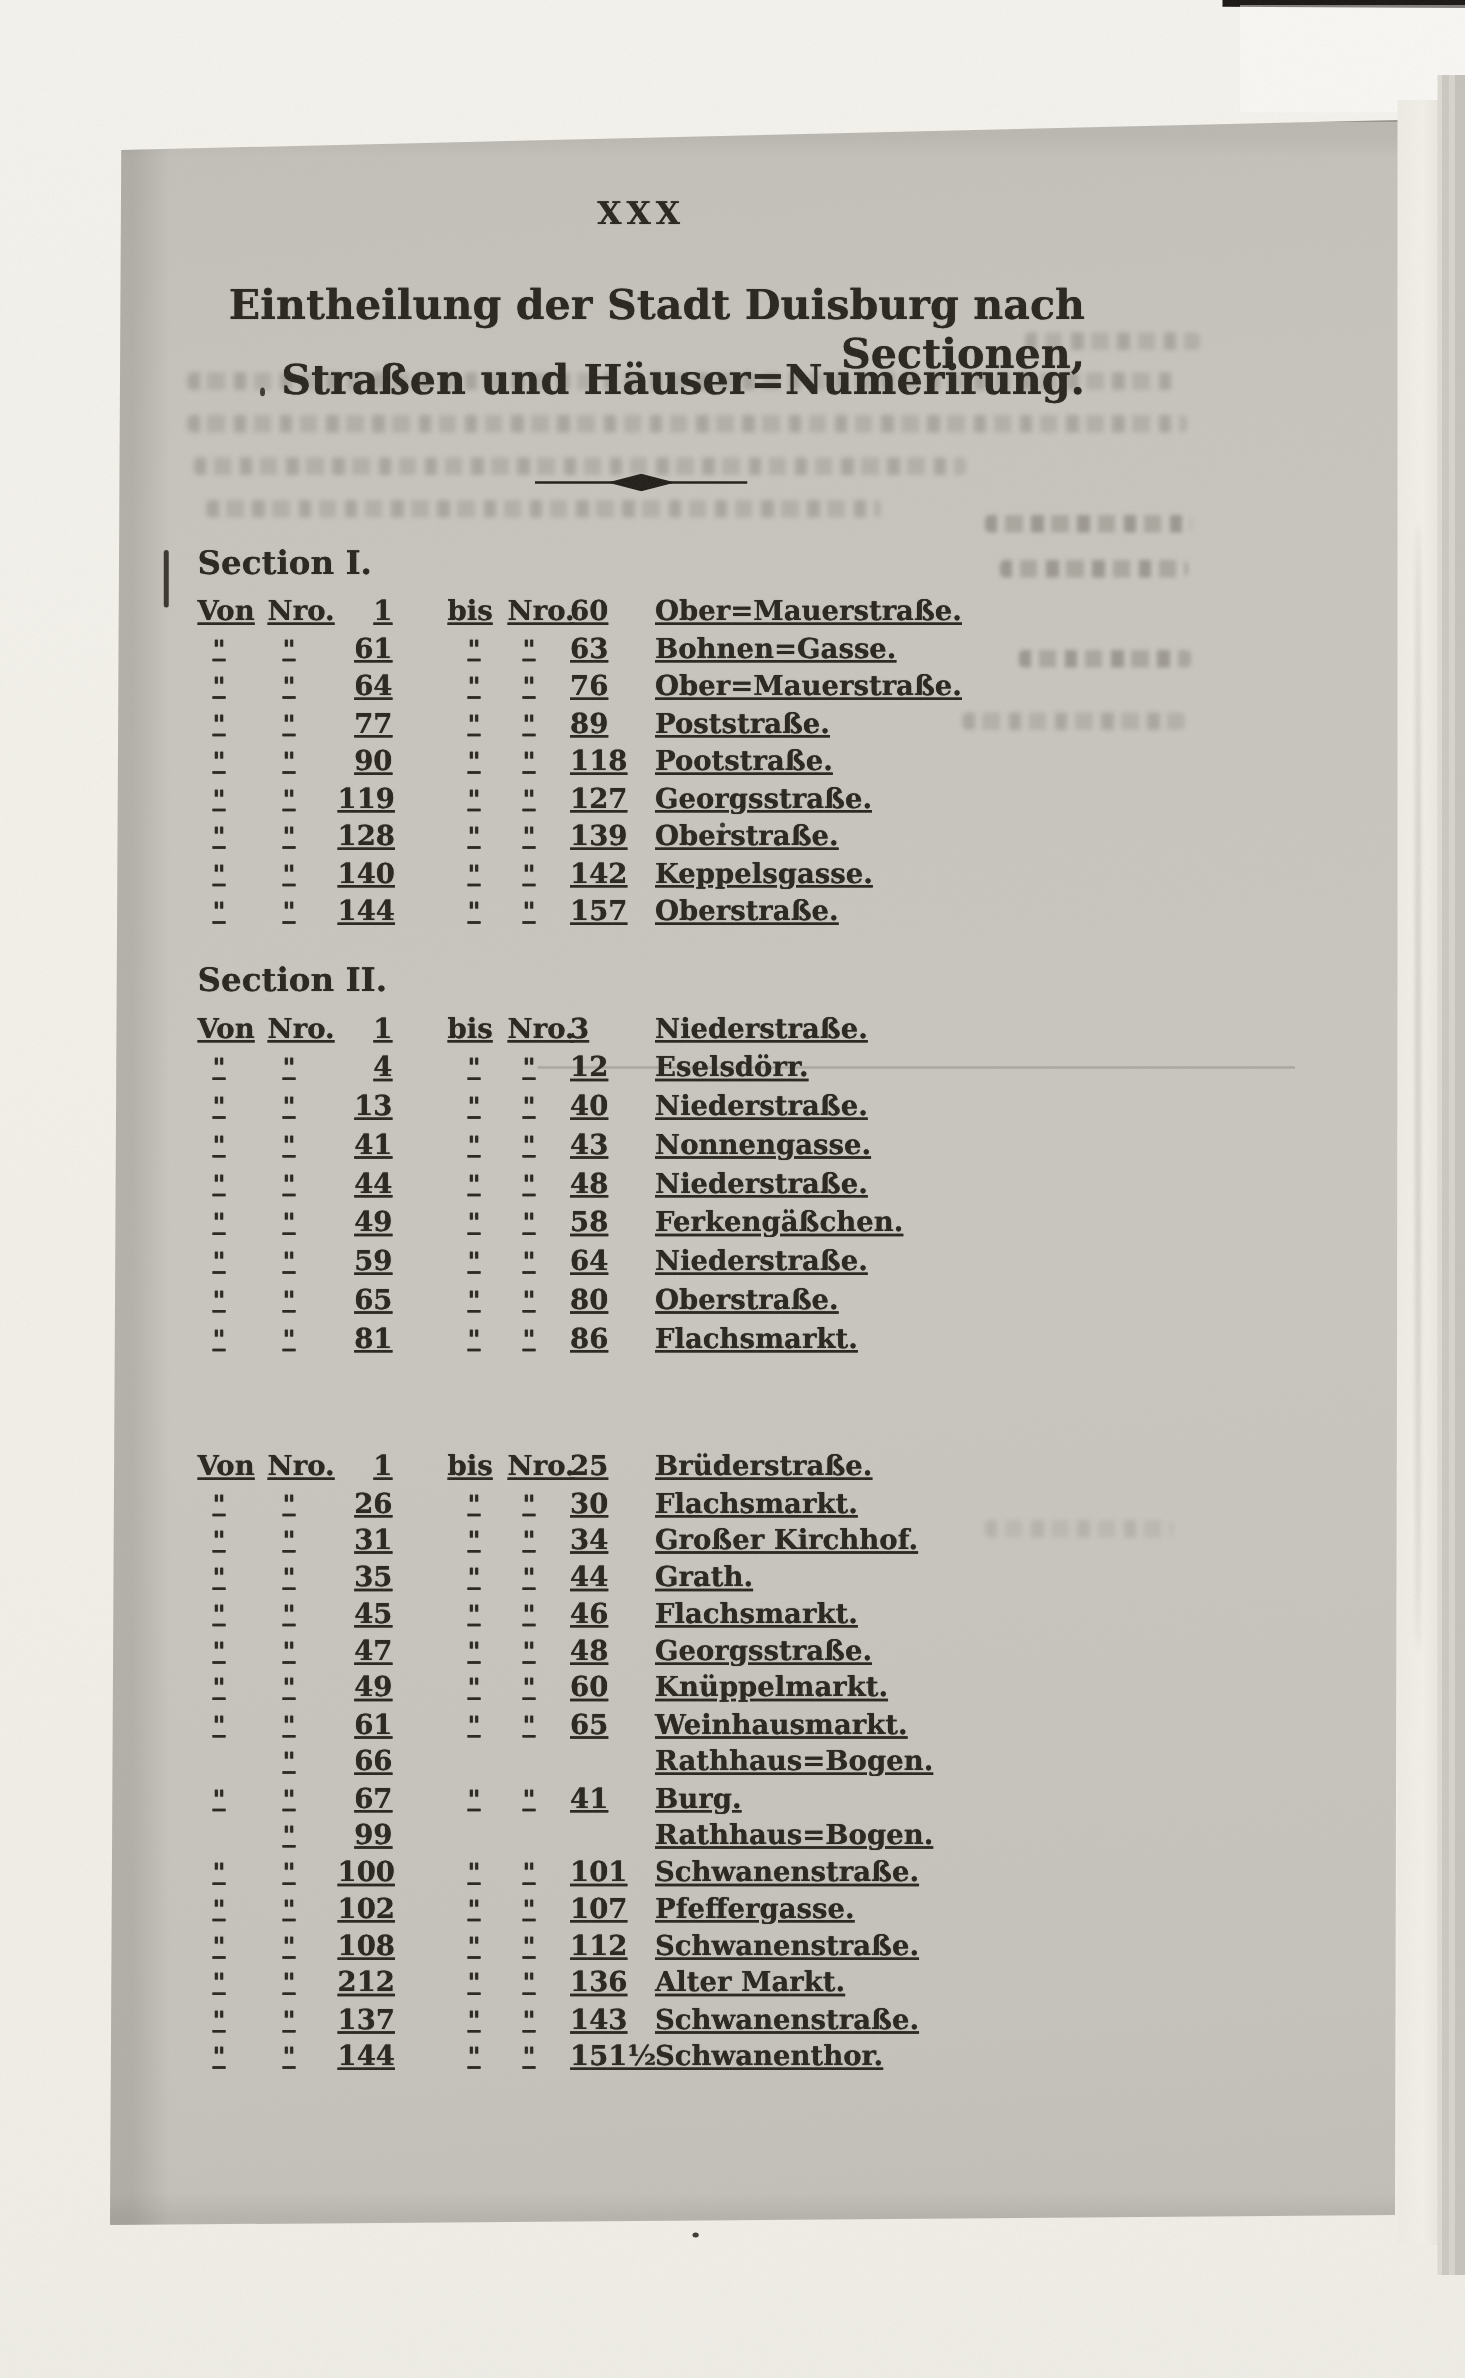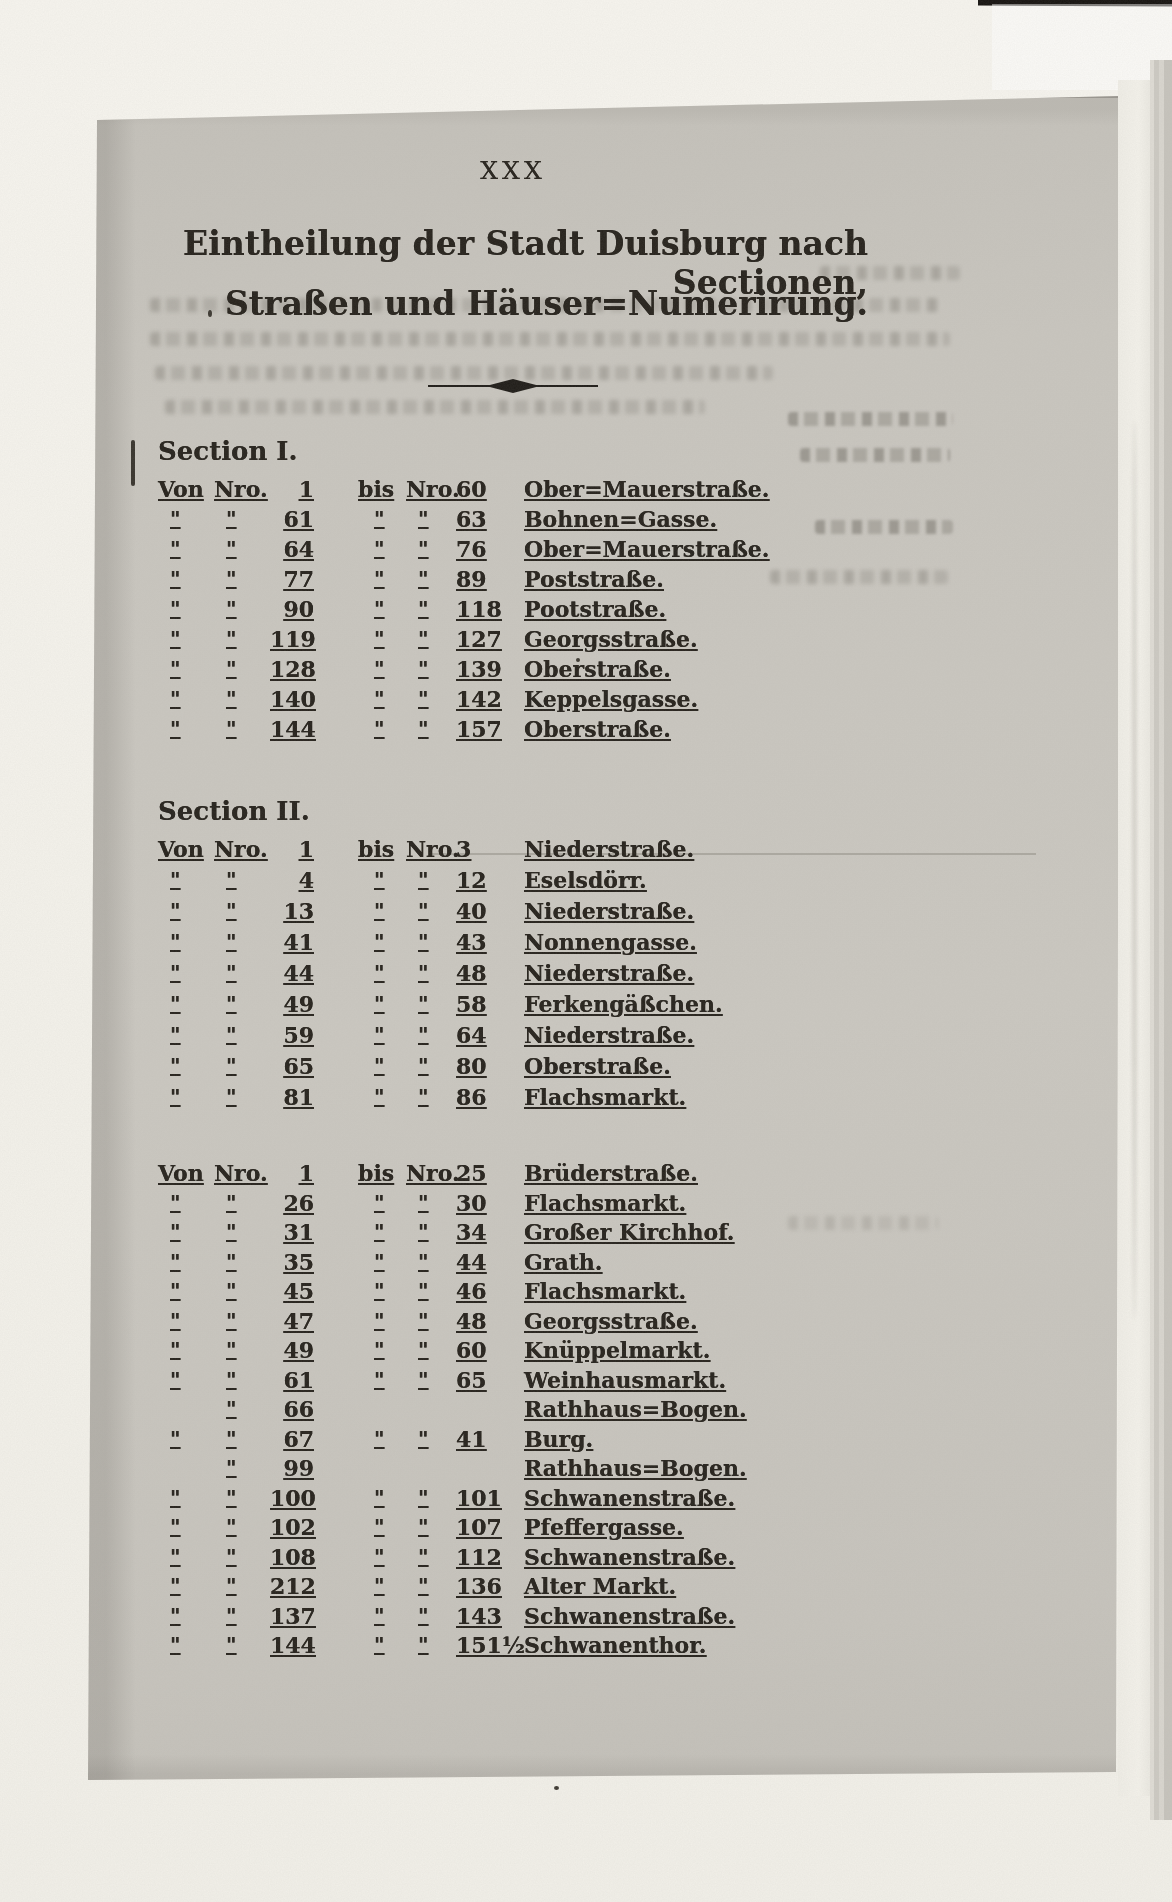--- a/index.html
+++ b/index.html
@@ -27,30 +27,30 @@
     pointer-events:none;
   }
   
   .gutter{position:absolute;left:1118px;top:80px;width:34px;height:1716px;background:linear-gradient(90deg,#efede6,#f3f1ea 60%,#e9e7e0);}
   .gutterline{position:absolute;left:1133px;top:420px;width:3px;height:900px;background:rgba(150,146,138,.5);filter:blur(2px);border-radius:50%;}
   .nextpage{position:absolute;left:1150px;top:60px;width:22px;height:1760px;
     background:repeating-linear-gradient(90deg,#dedbd4 0 4px,#ccc9c2 4px 9px,#d8d5ce 9px 14px,#c6c3bc 14px 22px);}
   
   .ink{text-shadow:0 0 .6px rgba(34,30,24,.85);}
   .pagenum{position:absolute;left:70px;top:60px;width:710px;text-align:center;
-    font-size:25px;font-weight:400;letter-spacing:4px;}
+    font-size:25px;font-weight:700;letter-spacing:4px;}
   .title{position:absolute;left:70px;width:710px;text-align:right;font-weight:700;}
   .title.l1{top:128px;font-size:33px;}
   .title.l2{top:188px;font-size:33px;}
   .divider{position:absolute;left:340px;top:282px;width:170px;height:14px;}
   
   .sec{position:absolute;left:70px;width:710px;}
   .sec h2{margin:0 0 8px 0;font-size:26px;font-weight:800;}
   .sec.s0{top:340px;--rh:30px;}
-  .sec.s1{top:700px;--rh:31px;}
+  .sec.s1{top:674px;--rh:31px;}
   .sec.s2{top:1063px;--rh:29.5px;}
   .rows{text-decoration:underline;}
   .row{display:grid;grid-template-columns:56px 56px 88px 48px 50px 54px 1fr;line-height:var(--rh);height:var(--rh);}
   .c{font-size:22px;font-weight:700;white-space:nowrap;}
   .c.from{text-align:right;padding-right:44px;}
   .c.to{text-align:left;}
   .c.street{padding-left:14px;}
   .c.ditto{font-style:italic;font-size:20px;padding-left:12px;}
   .c.bis.ditto{padding-left:16px;}
   

